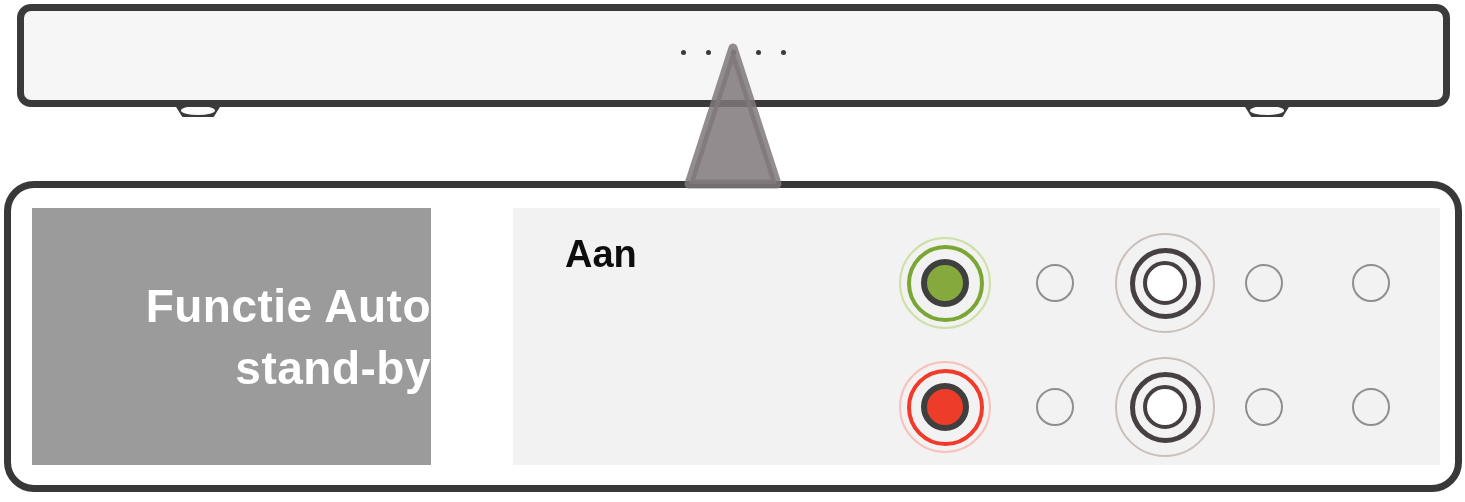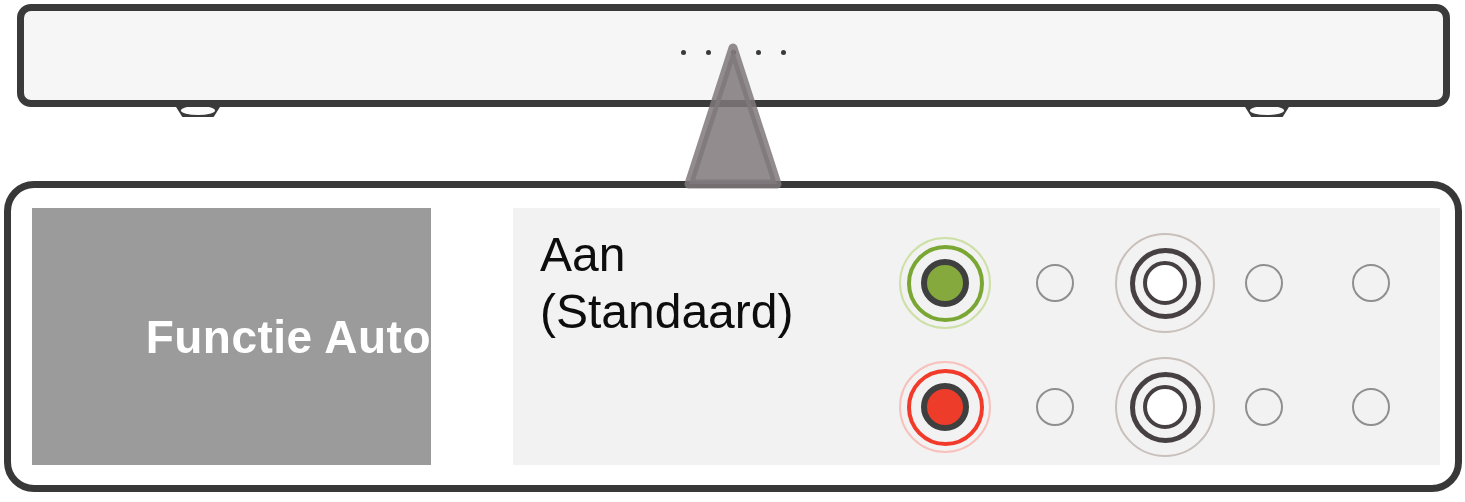--- a/index.html
+++ b/index.html
@@ -44,21 +44,21 @@
   }
   .header-line {
     color:#ffffff; font-weight:bold; font-size:46px; line-height:62px;
     letter-spacing:0.5px;
   }
   .content-area {
     position:absolute; left:513px; top:208px; width:927px; height:257px;
     background:#f2f2f2;
   }
   .option-label {
-    position:absolute; left:540px; color:#0d0d0d; font-size:48px; line-height:57px;
+    position:absolute; left:565px; color:#0d0d0d; font-size:38px; line-height:57px;font-weight:bold;
   }
   .label-row1 { top:226px; }
   .label-row2 { top:379px; }
 
   
   .circ { position:absolute; border-radius:50%; box-sizing:border-box; }
 </style>
 </head>
 <body>
 
@@ -74,27 +74,27 @@
         <div class="disp-dot" style="left: 706.5px;"></div>
         <div class="disp-dot" style="left: 731.5px;"></div>
         <div class="disp-dot" style="left: 756.5px;"></div>
       </div>
   </div>
 
   <div class="panel"></div>
 
   <div class="header-box">
     <div class="header-line">Functie Auto</div>
+    <div class="header-line">stand-by</div>
   </div>
 
   <div class="content-area"></div>
 
   <div class="option-label label-row1">
     <div>Aan</div>
-    <div>(Standaard)</div>
   </div>
 
   <div id="indicator-layer">
       <div class="circ" style="left: 899px; top: 237px; width: 92px; height: 92px; border: 2px solid rgb(205, 224, 165);"></div>
       <div class="circ" style="left: 906.5px; top: 244.5px; width: 77px; height: 77px; border: 4px solid rgb(122, 167, 51);"></div>
       <div class="circ" style="left: 921px; top: 259px; width: 48px; height: 48px; border: 6px solid rgb(63, 63, 63); background: rgb(133, 169, 60);"></div>
       <div class="circ" style="left: 1036px; top: 264px; width: 38px; height: 38px; border: 2px solid rgb(143, 143, 143);"></div>
       <div class="circ" style="left: 1115px; top: 233px; width: 100px; height: 100px; border: 2px solid rgb(201, 192, 187);"></div>
       <div class="circ" style="left: 1129.5px; top: 247.5px; width: 71px; height: 71px; border: 5px solid rgb(70, 64, 67);"></div>
       <div class="circ" style="left: 1143px; top: 261px; width: 44px; height: 44px; border: 4px solid rgb(70, 64, 67); background: rgb(255, 255, 255);"></div>

